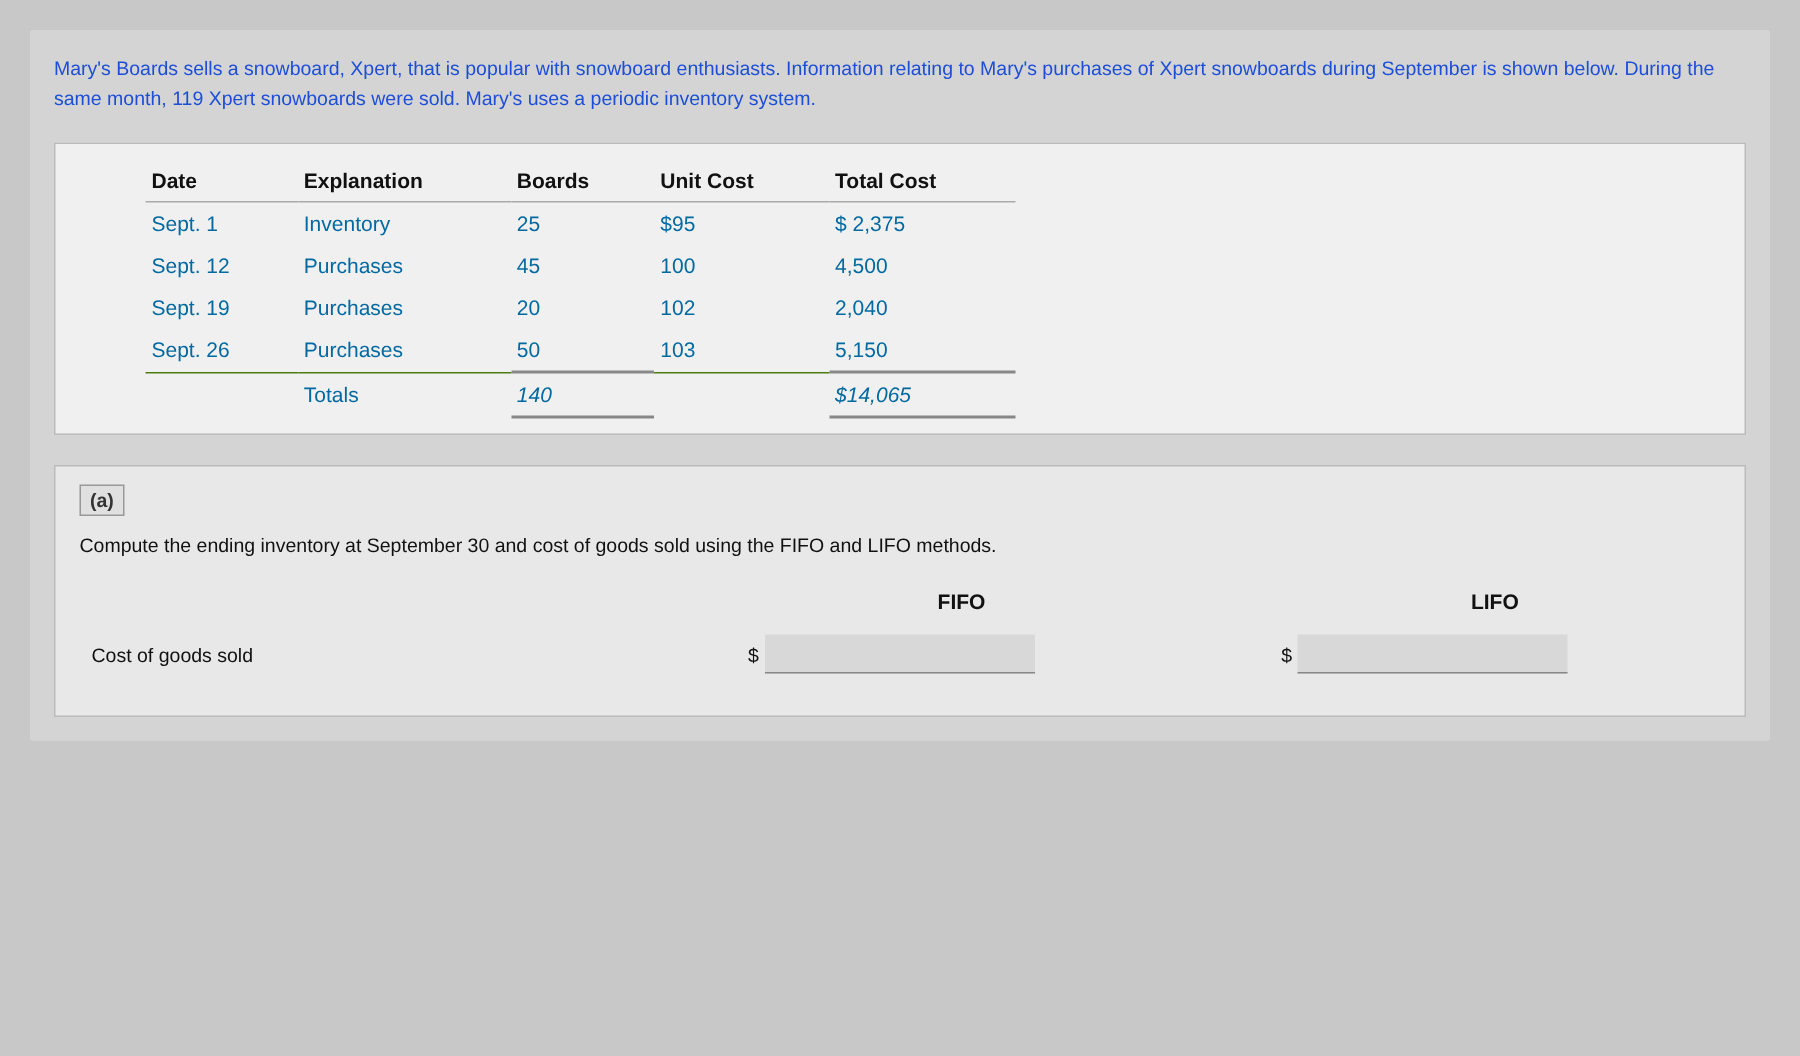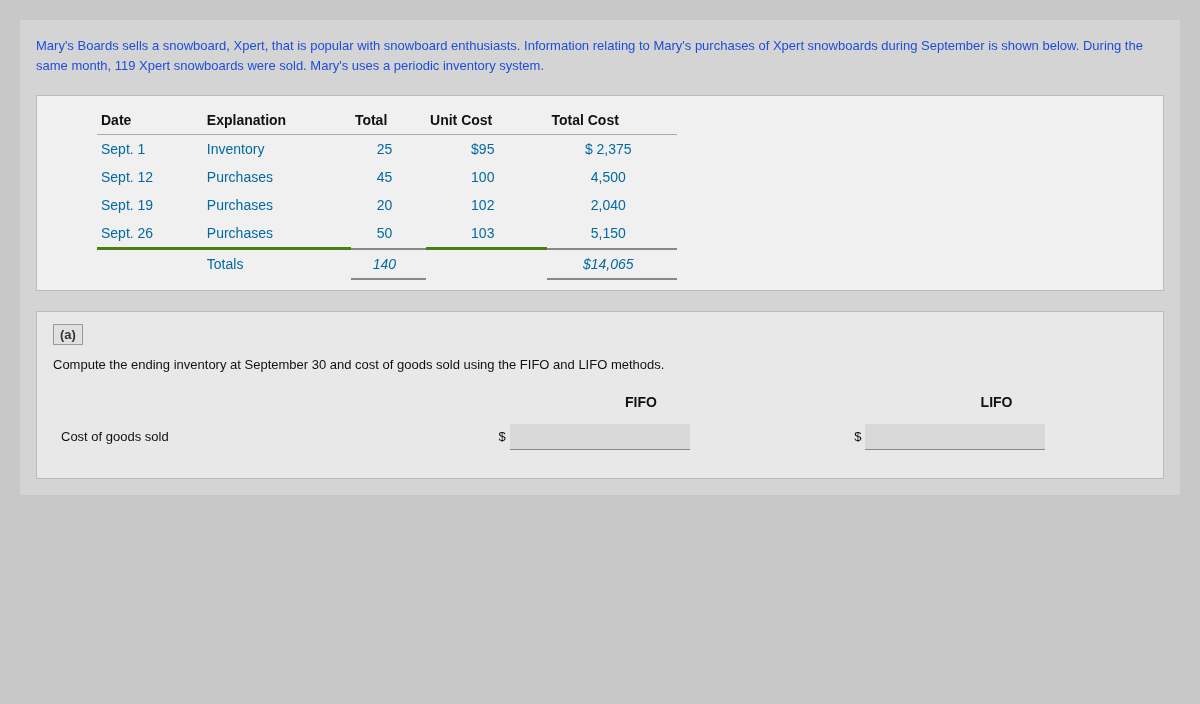--- a/index.html
+++ b/index.html
@@ -55,32 +55,32 @@
       color: #111;
     }
 
     table.inventory-table tbody tr td {
       padding: 6px 12px 6px 4px;
       font-size: 14px;
       color: #0369a1;
     }
 
     table.inventory-table tbody tr.totals-row td {
-      border-top: 3px solid #4d7c0f;
+      border-top: 1px solid #4d7c0f;
       font-weight: normal;
     }
 
     table.inventory-table tbody tr.totals-row td.total-value {
       border-top: 2px solid #888;
       border-bottom: 2px solid #888;
       font-style: italic;
     }
 
     td.num {
-      text-align: center;
+      text-align: left;
       padding-right: 20px;
     }
 
     .section-a {
       background: #e8e8e8;
       border: 1px solid #bbb;
       padding: 12px 16px 20px 16px;
     }
 
     .section-label {
@@ -170,21 +170,21 @@
 <div class="page-container">
 
   <p class="intro-text">Mary's Boards sells a snowboard, Xpert, that is popular with snowboard enthusiasts. Information relating to Mary's purchases of Xpert snowboards during September is shown below. During the same month, 119 Xpert snowboards were sold. Mary's uses a periodic inventory system.</p>
 
   <div class="data-table-wrapper">
     <table class="inventory-table">
       <thead>
         <tr>
           <th>Date</th>
           <th>Explanation</th>
-          <th>Total</th>
+          <th>Boards</th>
           <th>Unit Cost</th>
           <th>Total Cost</th>
         </tr>
       </thead>
       <tbody id="table-body">
       <tr>
       <td>Sept. 1</td>
       <td>Inventory</td>
       <td class="num">25</td>
       <td class="num">$95</td>

